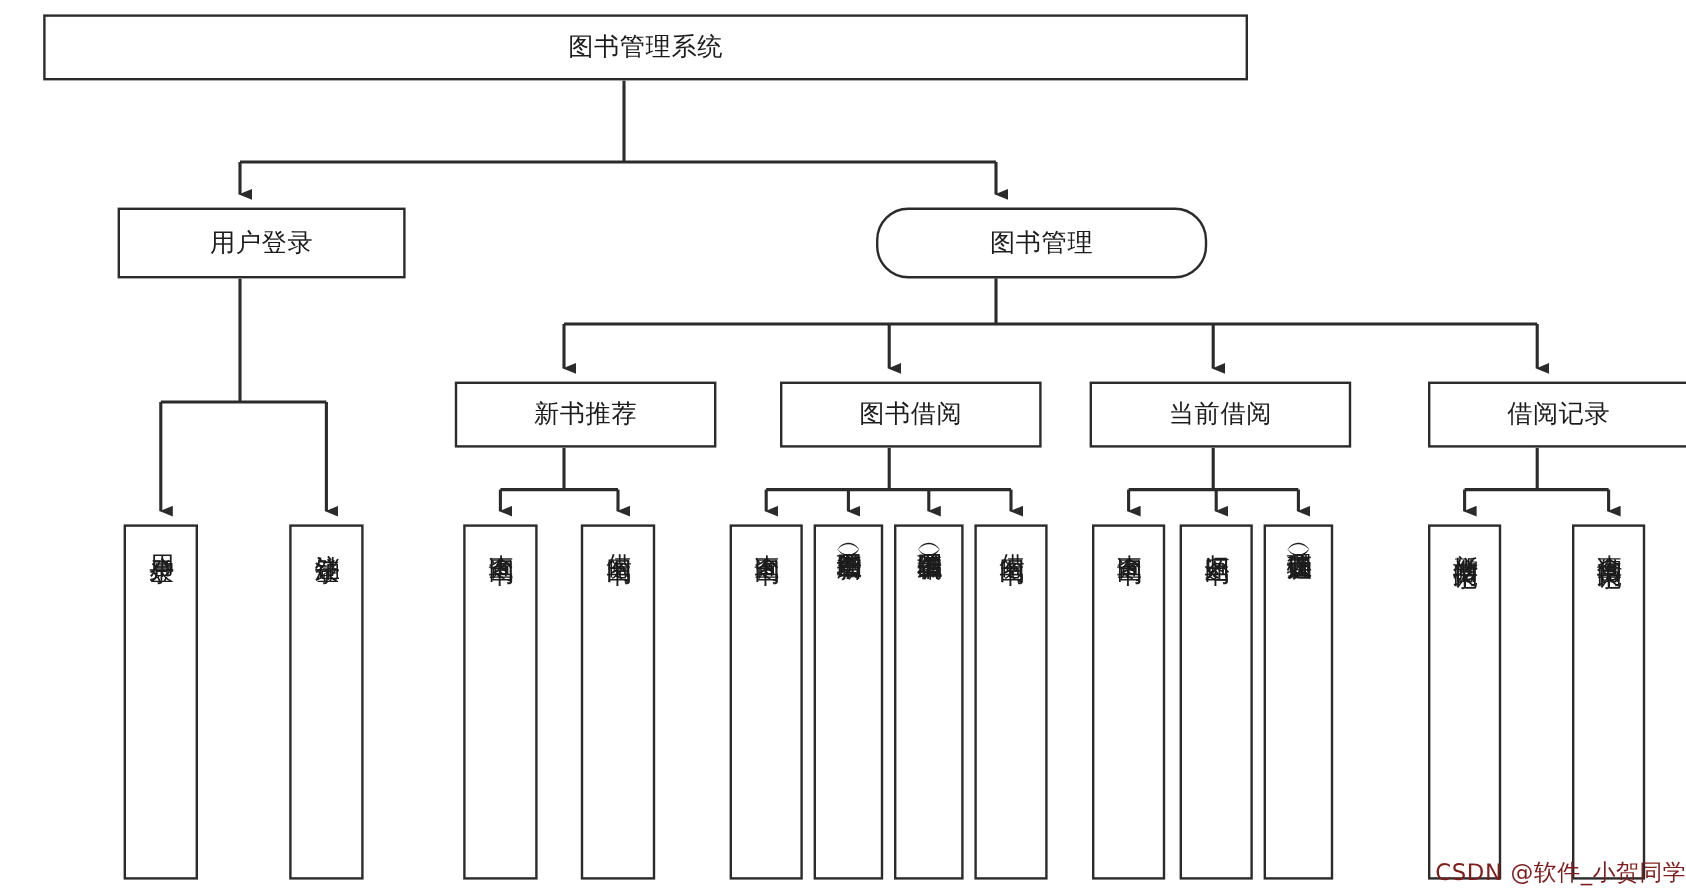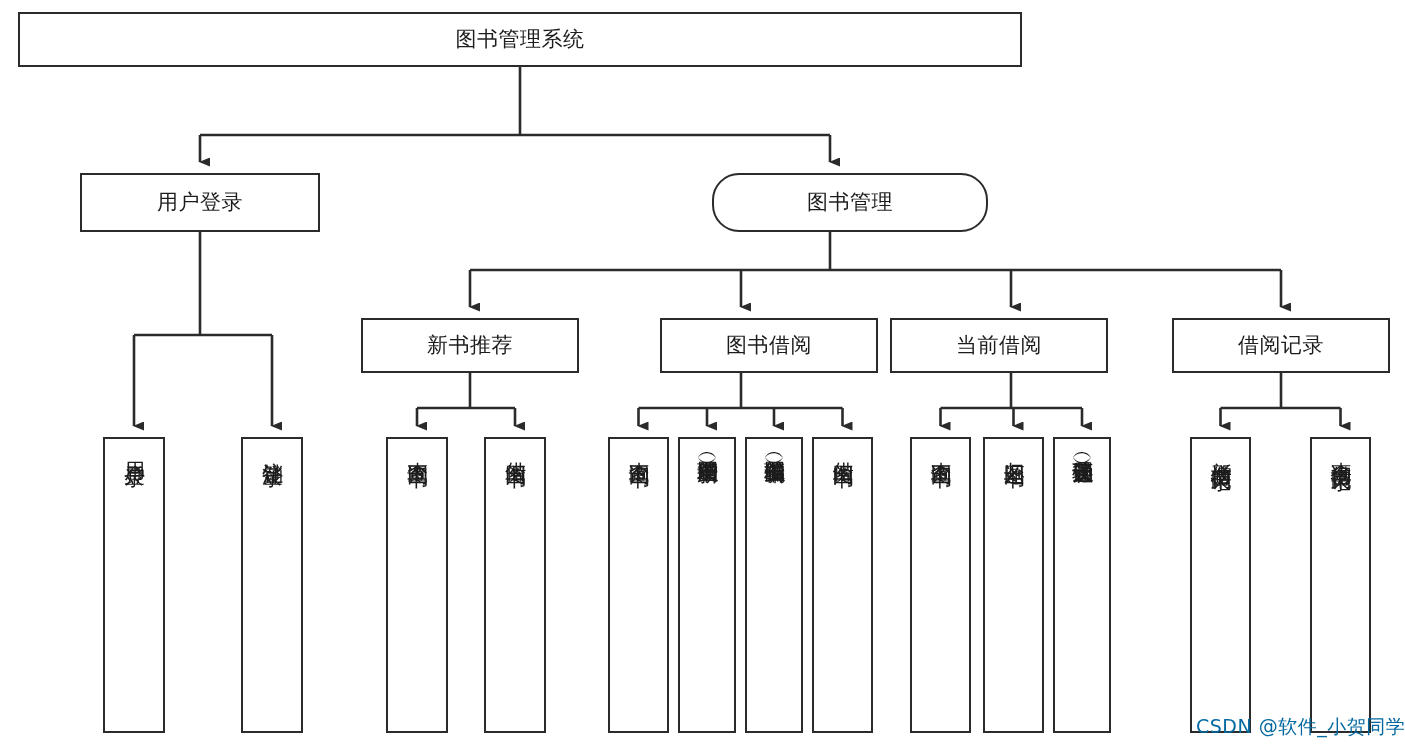--- a/index.html
+++ b/index.html
@@ -59,25 +59,26 @@
     letter-spacing: 2px;
     white-space: nowrap;
     height: auto;
   }
   .node.vertical.tall .node-label {
     letter-spacing: 0px;
   }
   .node.centered-v {
     align-items: center;
     padding-top: 0;
+    margin-left: 18px;
   }
   .watermark {
     position: absolute;
     font-size: 19px;
-    color: #0369a1;
+    color: #7f1d1d;
     white-space: nowrap;
     z-index: 5;
     letter-spacing: 0.5px;
   }
 </style>
 </head>
 <body>
 
 <div id="canvas">
 
@@ -130,21 +131,21 @@
       </div>
       <div class="node centered-v" style="left: 80px; top: 173px; width: 240px; height: 59px;">
         <span class="node-label">用户登录</span>
       </div>
       <div class="node centered-v" style="left: 712px; top: 173px; width: 276px; height: 59px; border-radius: 27px;">
         <span class="node-label">图书管理</span>
       </div>
       <div class="node centered-v" style="left: 361px; top: 318px; width: 218px; height: 55px;">
         <span class="node-label">新书推荐</span>
       </div>
-      <div class="node centered-v" style="left: 660px; top: 318px; width: 218px; height: 55px;">
+      <div class="node centered-v" style="left: 632px; top: 318px; width: 218px; height: 55px;">
         <span class="node-label">图书借阅</span>
       </div>
       <div class="node centered-v" style="left: 890px; top: 318px; width: 218px; height: 55px;">
         <span class="node-label">当前借阅</span>
       </div>
       <div class="node centered-v" style="left: 1172px; top: 318px; width: 218px; height: 55px; align-items: center;">
         <span class="node-label">借阅记录</span>
       </div>
       <div class="node vertical" style="left: 103px; top: 437px; width: 62px; height: 296px;">
         <span class="node-label">用户登录</span>

